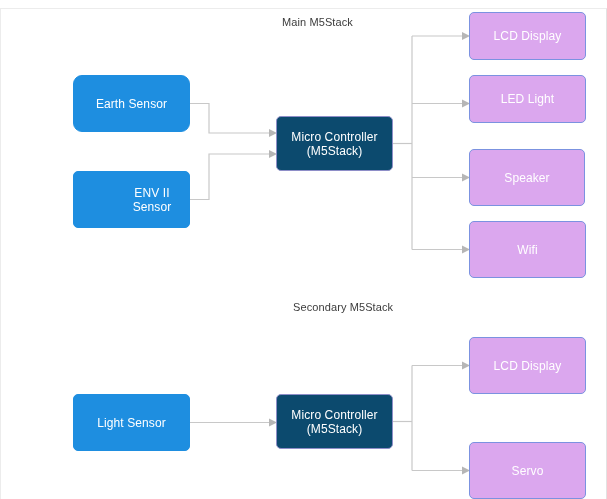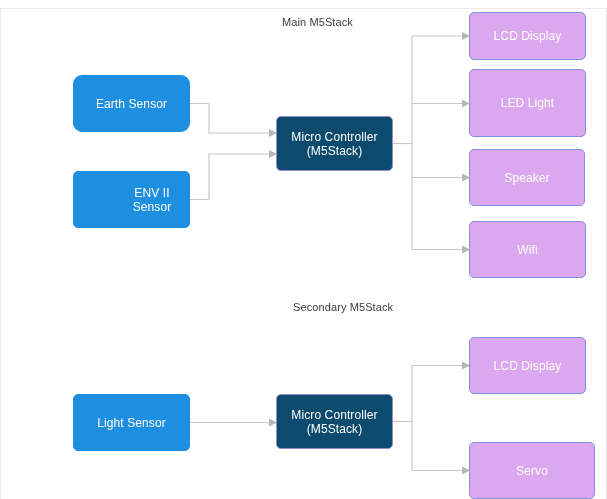--- a/index.html
+++ b/index.html
@@ -144,21 +144,21 @@
   </div>
 
   <div class="node controller" style="left:275px; top:107px; width:117px; height:55px;">
     <span class="label">Micro Controller<br>(M5Stack)</span>
   </div>
 
   <div class="node output" style="left:468px; top:3px; width:117px; height:48px;">
     <span class="label">LCD Display</span>
   </div>
 
-  <div class="node output" style="left:468px; top:60px; width:117px; height:68px;">
+  <div class="node output" style="left:468px; top:66px; width:117px; height:48px;">
     <span class="label">LED Light</span>
   </div>
 
   <div class="node output" style="left:468px; top:140px; width:116px; height:57px;">
     <span class="label">Speaker</span>
   </div>
 
   <div class="node sensor" style="left:72px; top:385px; width:117px; height:57px;">
     <span class="label">Light Sensor</span>
   </div>
@@ -168,17 +168,17 @@
   </div>
 
   <div class="node controller" style="left:275px; top:385px; width:117px; height:55px;">
     <span class="label">Micro Controller<br>(M5Stack)</span>
   </div>
 
   <div class="node output" style="left:468px; top:328px; width:117px; height:57px;">
     <span class="label">LCD Display</span>
   </div>
 
-  <div class="node output" style="left:468px; top:433px; width:126px; height:57px;">
+  <div class="node output" style="left:468px; top:433px; width:117px; height:57px;">
     <span class="label">Servo</span>
   </div>
 
 </div>
 
 </body></html>

